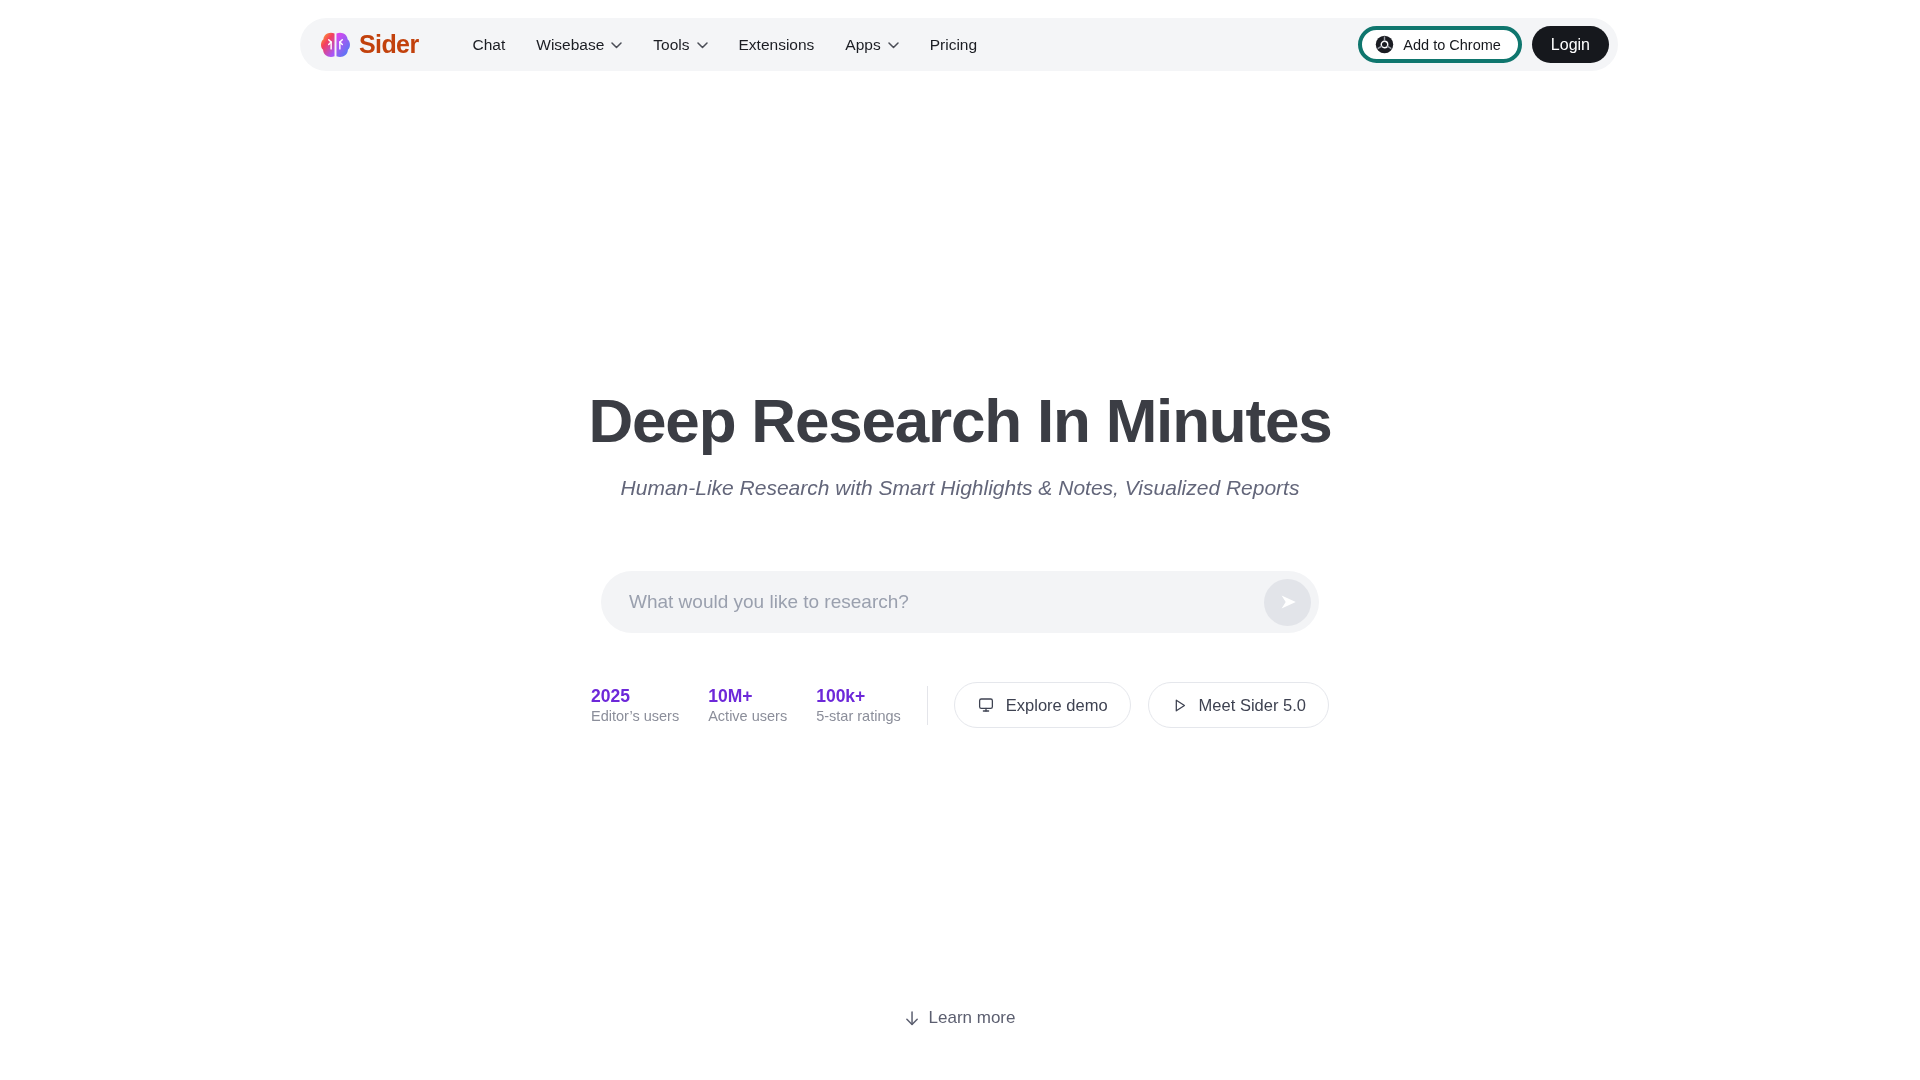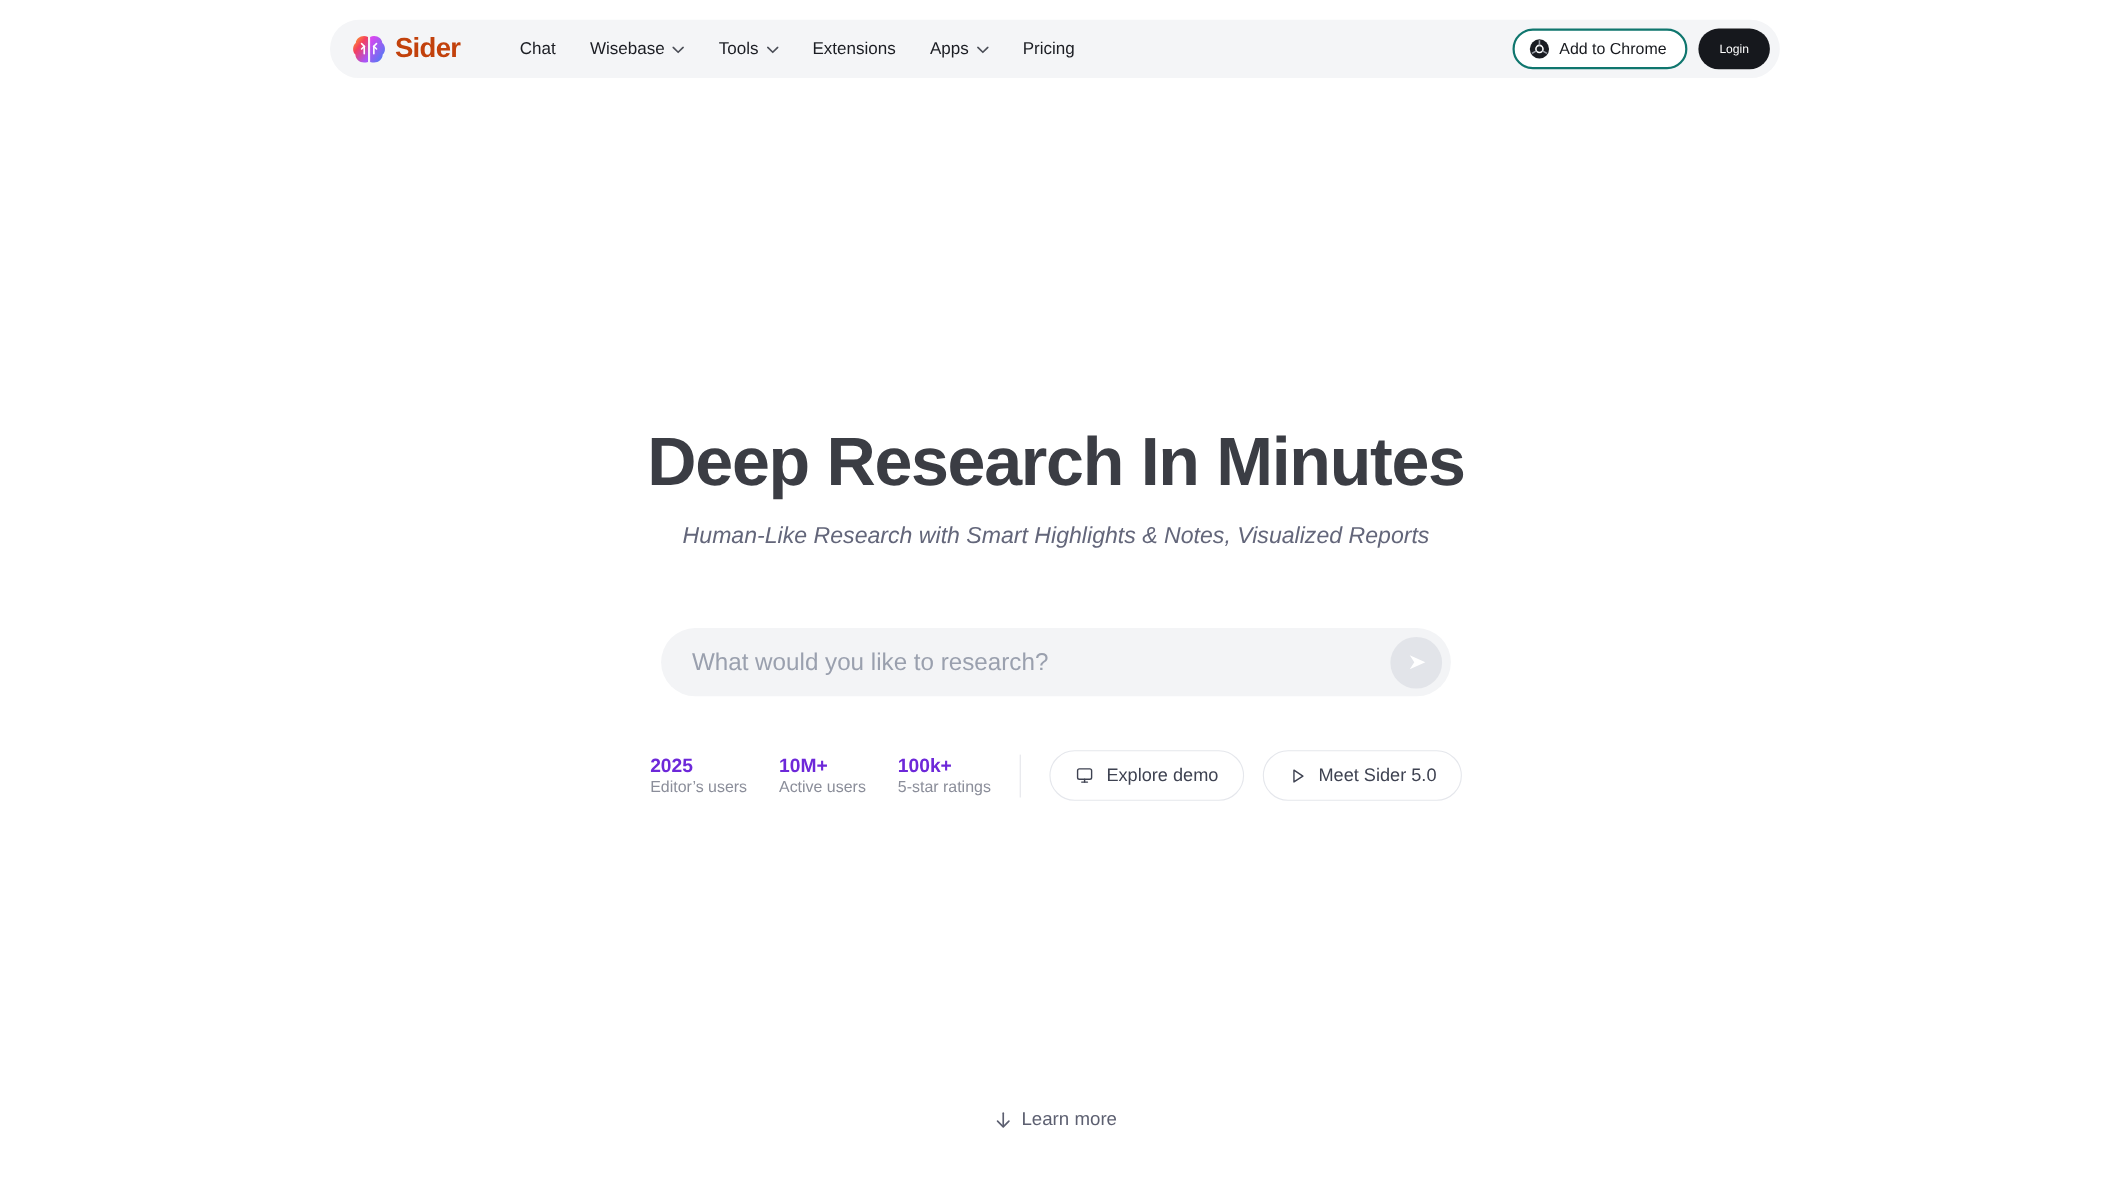--- a/index.html
+++ b/index.html
@@ -55,38 +55,38 @@
   .nav-item .chev { display: flex; align-items: center; margin-top: 1px; }
   .nav-right {
     margin-left: auto;
     display: flex;
     align-items: center;
     gap: 10px;
   }
   .btn-chrome {
     height: 37px;
     background: #ffffff;
-    border: 2px solid #0f766e;
+    border: 4px solid #0f766e;
     border-radius: 19px;
     display: flex;
     align-items: center;
     gap: 9px;
     padding: 0 17px 0 13px;
     font-size: 14.5px;
     color: #16181d;
     cursor: pointer;
   }
   .btn-login {
     height: 37px;
     background: #16181d;
     color: #ffffff;
     border: none;
     border-radius: 19px;
     padding: 0 19px;
-    font-size: 11px;
+    font-size: 16px;
     font-family: inherit;
     cursor: pointer;
   }
 
   
   .hero-title {
     position: absolute;
     top: 385px;
     left: 0;
     width: 100%;
@@ -122,21 +122,21 @@
     display: flex;
     align-items: center;
     padding: 0 8px 0 28px;
   }
   .search-input {
     flex: 1;
     height: 100%;
     background: transparent;
     border: none;
     outline: none;
-    font-size: 22px;
+    font-size: 19px;
     font-family: inherit;
     color: #2b2e38;
   }
   .search-input::placeholder { color: #9aa0ae; }
   .send-btn {
     width: 47px;
     height: 47px;
     border-radius: 50%;
     background: #e2e4e9;
     border: none;

